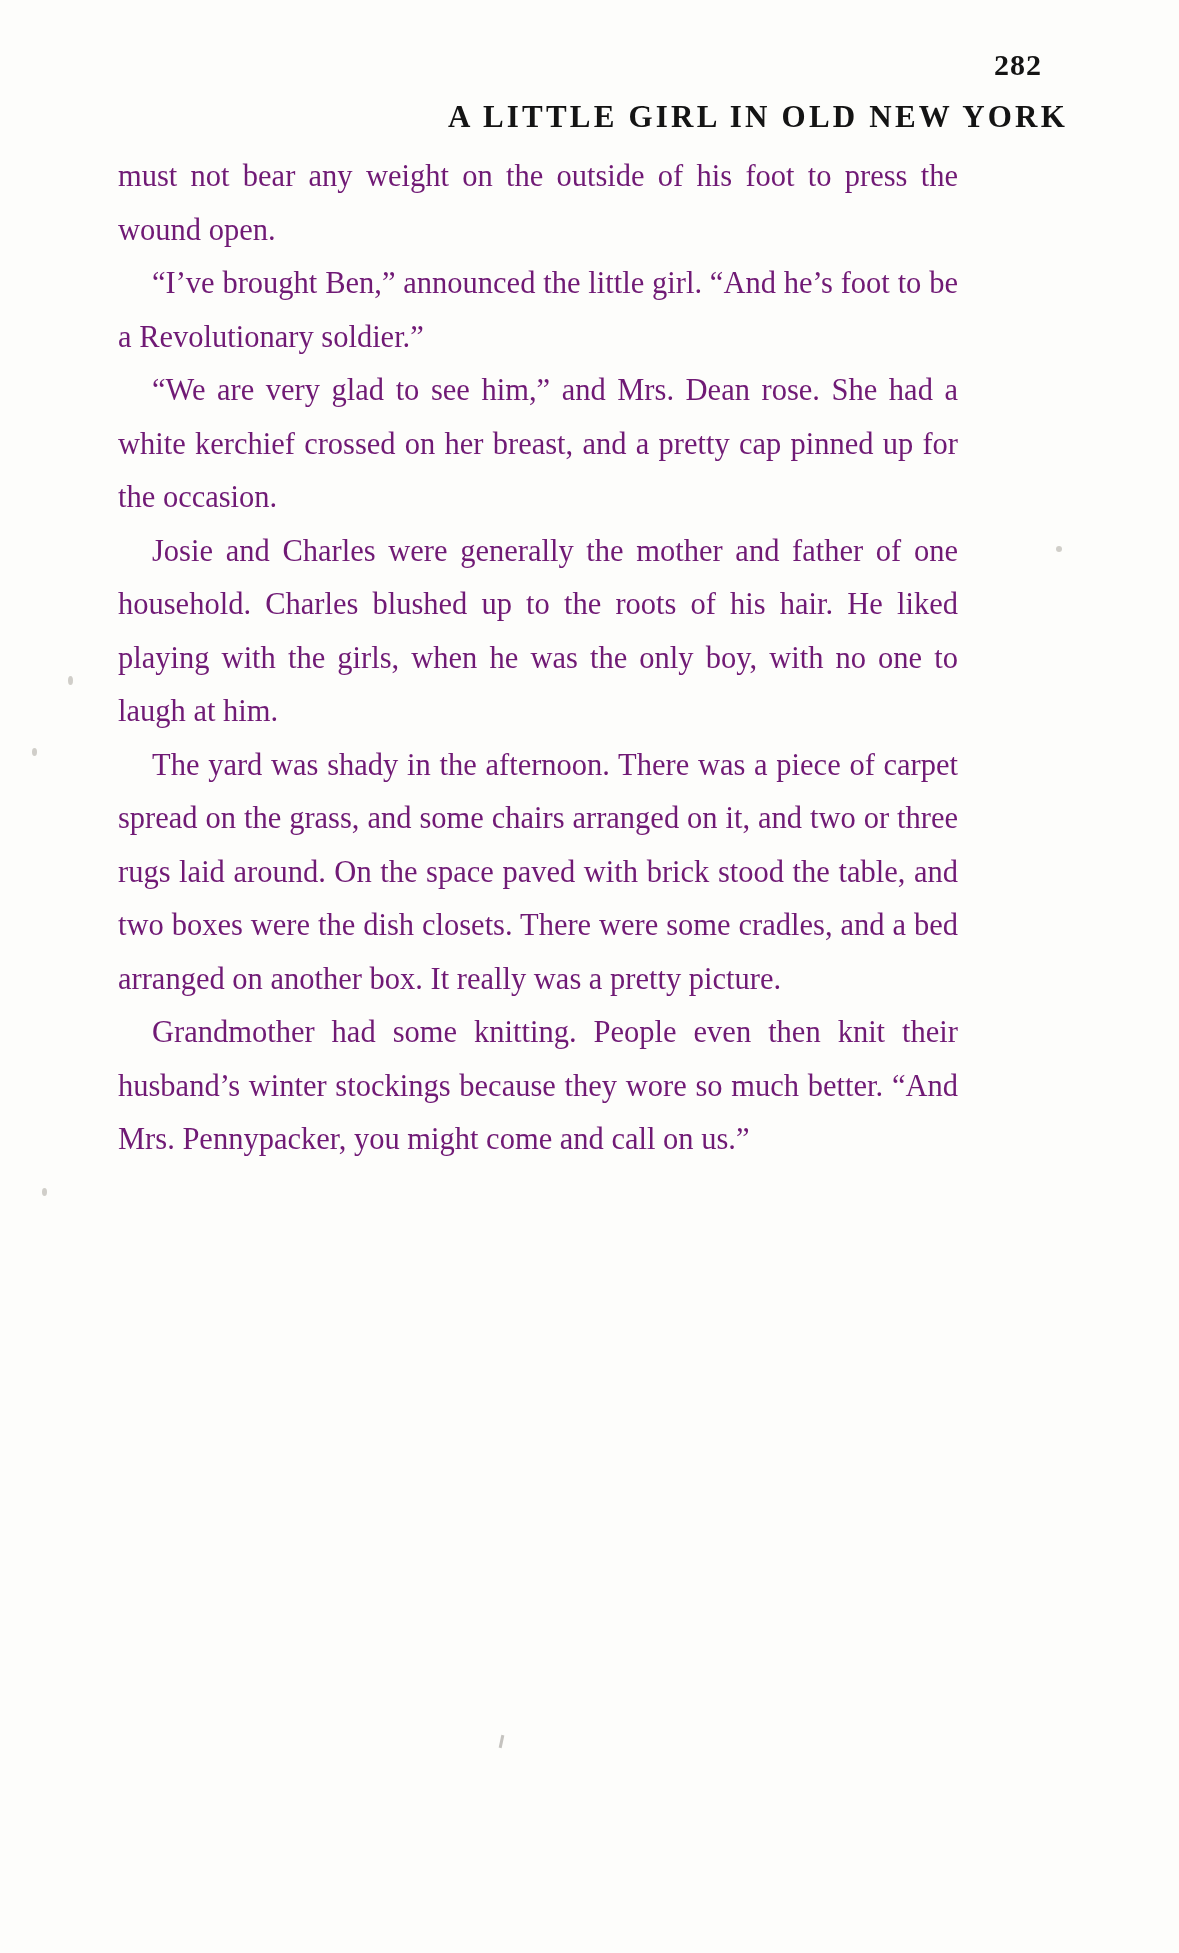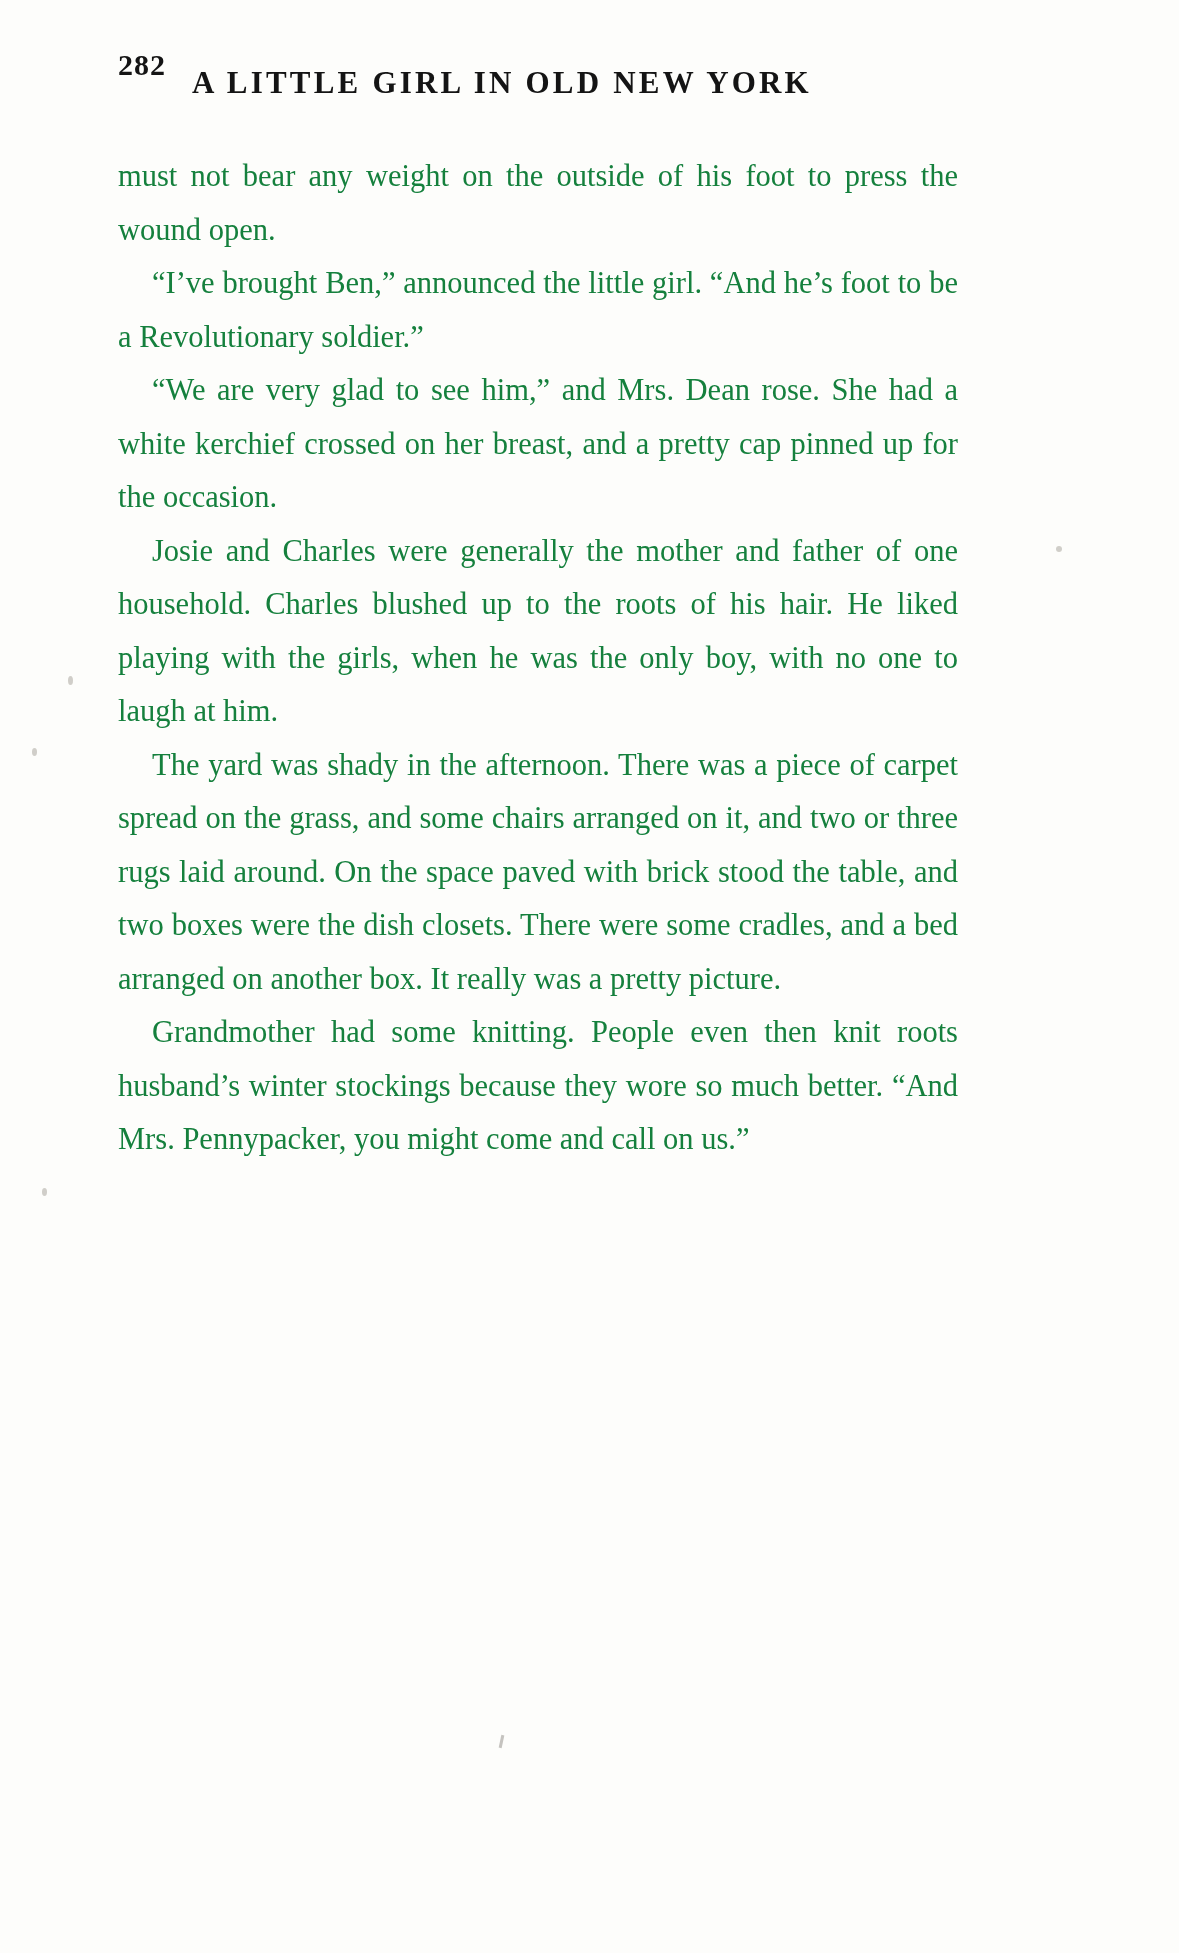--- a/index.html
+++ b/index.html
@@ -24,22 +24,23 @@
     height: 1953px;
     background: #fdfdfb;
   }
 
   .page-header {
     position: absolute;
     left: 118px;
     top: 48px;
     width: 950px;
     display: flex;
-    align-items: flex-start;
+    align-items: flex-end;
     white-space: nowrap;
+    flex-direction: column;
   }
 
   .folio {
     font-family: "Liberation Serif", serif;
     font-size: 30px;
     letter-spacing: 1px;
     font-weight: 700;
     color: #141414;
     margin-right: 26px;
   }
@@ -53,21 +54,21 @@
     margin-top: 17px;
   }
 
   .body-text {
     position: absolute;
     left: 118px;
     top: 150px;
     width: 840px;
     font-size: 30.5px;
     line-height: 53.5px;
-    color: #15803d;
+    color: #701a75;
     text-align: justify;
     text-justify: inter-word;
   }
 
   .body-text p {
     margin: 0;
     text-indent: 0;
   }
 
   .body-text p.indent {
@@ -97,21 +98,21 @@
     <span class="folio">282</span>
     <span class="running-title">A LITTLE GIRL IN OLD NEW YORK</span>
   </div>
 
   <div class="body-text">
     <p>must not bear any weight on the outside of his foot to press the wound open.</p>
     <p class="indent">“I’ve brought Ben,” announced the little girl. “And he’s foot to be a Revolutionary soldier.”</p>
     <p class="indent">“We are very glad to see him,” and Mrs. Dean rose.   She had a white kerchief crossed on her breast, and a pretty cap pinned up for the occasion.</p>
     <p class="indent">Josie and Charles were generally the mother and father of one household.   Charles blushed up to the roots of his hair.   He liked playing with the girls, when he was the only boy, with no one to laugh at him.</p>
     <p class="indent">The yard was shady in the afternoon.   There was a piece of carpet spread on the grass, and some chairs arranged on it, and two or three rugs laid around.   On the space paved with brick stood the table, and two boxes were the dish closets. There were some cradles, and a bed arranged on another box.   It really was a pretty picture.</p>
-    <p class="indent">Grandmother had some knitting.   People even then knit roots husband’s winter stockings because they wore so much better.   “And Mrs. Pennypacker, you might come and call on us.”</p>
+    <p class="indent">Grandmother had some knitting.   People even then knit their husband’s winter stockings because they wore so much better.   “And Mrs. Pennypacker, you might come and call on us.”</p>
   </div>
 
   <div class="speck" style="left:68px; top:676px; width:5px; height:9px;"></div>
   <div class="speck" style="left:32px; top:748px; width:5px; height:8px;"></div>
   <div class="speck" style="left:42px; top:1188px; width:5px; height:8px;"></div>
   <div class="speck" style="left:1056px; top:546px; width:6px; height:6px;"></div>
   <div class="edge-mark" style="left:500px; top:1735px; width:3px; height:13px; transform:rotate(12deg);"></div>
 
 </div>
 

